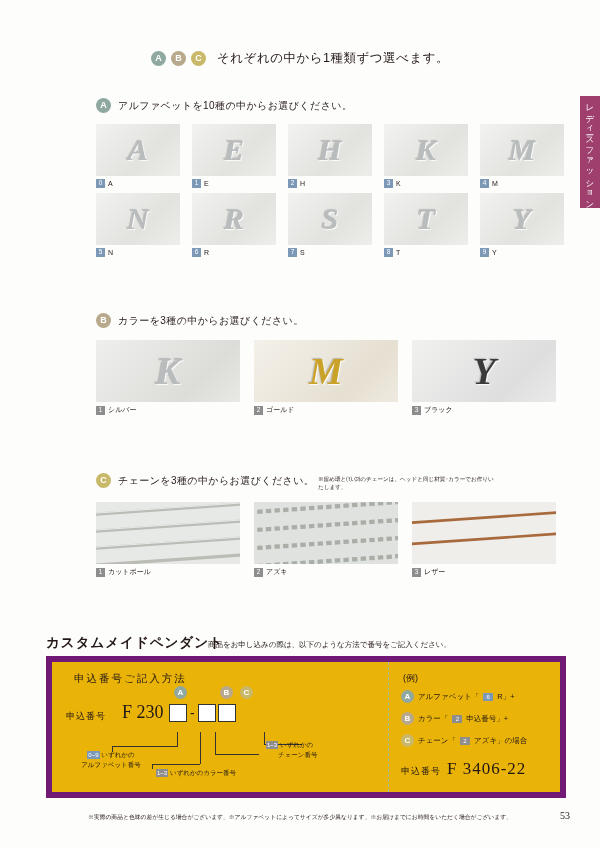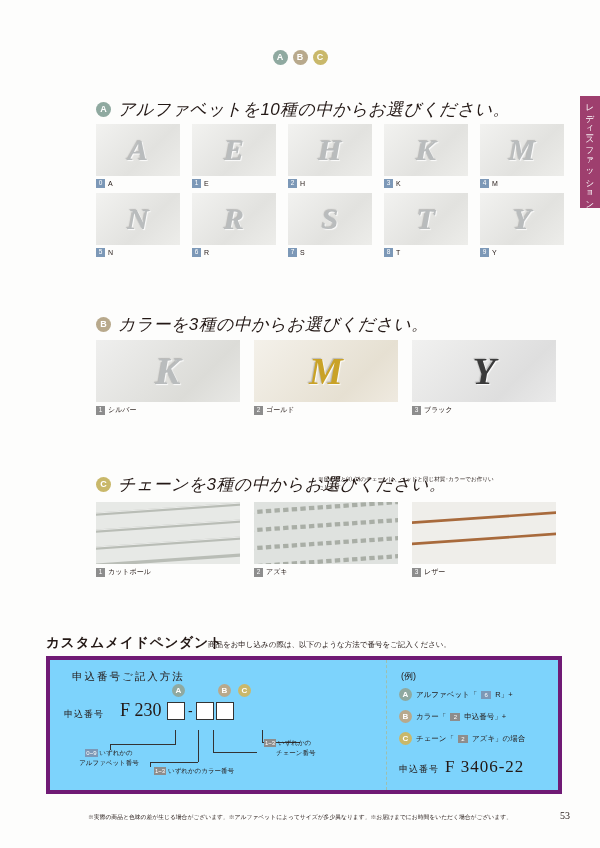--- a/index.html
+++ b/index.html
@@ -69,21 +69,21 @@
     letter-spacing: 0.5px;
   }
 
   .section { position: absolute; }
   .sec-head {
     display: flex;
     align-items: center;
     gap: 7px;
   }
   .sec-head .circ { width: 15px; height: 15px; font-size: 9px; }
-  .sec-title { font-size: 17px; letter-spacing: 0.4px; font-style: italic; }
+  .sec-title { font-size: 10px; letter-spacing: 0.4px; }
   .sec-note {
     font-size: 5.6px;
     color: #231815;
     line-height: 1.45;
     margin-left: 14px;
     margin-top: 2px;
   }
 
   
   .gridA {
@@ -147,22 +147,22 @@
   }
   .cm-sub {
     position: absolute;
     left: 208px; top: 640px;
     font-size: 7.5px;
   }
   .orderbox {
     position: absolute;
     left: 46px; top: 656px;
     width: 508px; height: 130px;
-    border: 4px solid #701a75;
-    background: #7dd3fc;
+    border: 6px solid #701a75;
+    background: #eab308;
   }
   .order-left {
     position: absolute;
     left: 0; top: 0;
     width: 330px; height: 130px;
   }
   .order-right {
     position: absolute;
     right: 0; top: 0;
     width: 172px; height: 130px;
@@ -299,20 +299,21 @@
 <body>
 
 <div class="page">
 
   <div class="side-tab">レディースファッション</div>
 
   <div class="intro">
     <span class="circ circ-a">A</span>
     <span class="circ circ-b">B</span>
     <span class="circ circ-c">C</span>
+    <span class="intro-text">それぞれの中から1種類ずつ選べます。</span>
   </div>
 
   <div class="section" style="left:96px; top:98px;">
     <div class="sec-head">
       <span class="circ circ-a">A</span>
       <span class="sec-title">アルファベットを10種の中からお選びください。</span>
     </div>
   </div>
 
   <div class="section gridA" style="left:96px; top:124px;">

